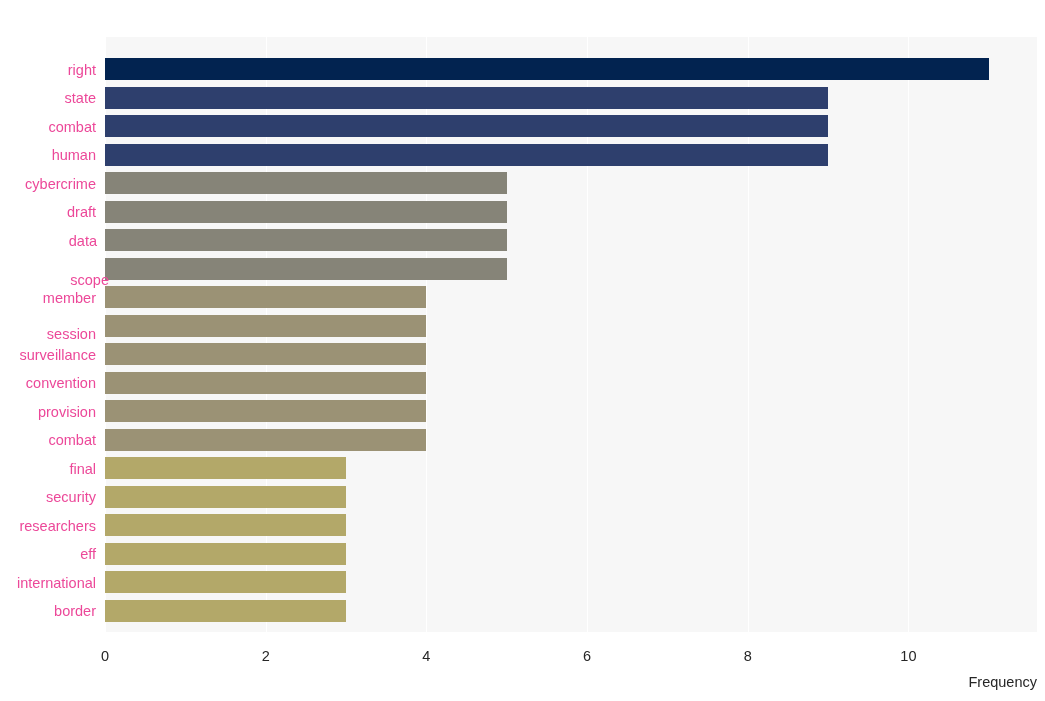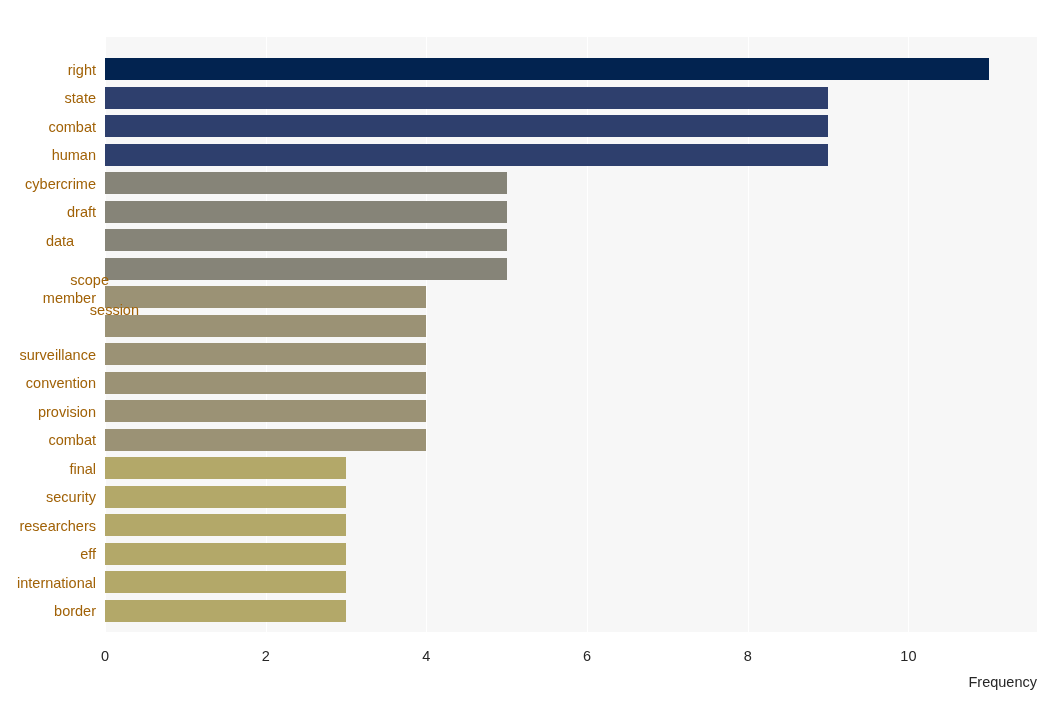--- a/index.html
+++ b/index.html
@@ -66,21 +66,21 @@
     left: 0;
     top: 3px;
     height: 22px;
   }
   .ytick-label {
     position: absolute;
     left: 0;
     width: 96px;
     text-align: right;
     font-size: 14.5px;
-    color: #a16207;
+    color: #ec4899;
     white-space: nowrap;
     transform: translateY(-50%);
   }
 
   
   .xtick-label {
     position: absolute;
     top: 648px;
     font-size: 14.5px;
     color: #262626;
@@ -180,24 +180,24 @@
       </div>
   </div>
 
   <div id="ytick-labels">
       <div class="ytick-label" style="position: absolute; left: 0px; top: 69.5px;">right</div>
       <div class="ytick-label" style="position: absolute; left: 0px; top: 98px;">state</div>
       <div class="ytick-label" style="position: absolute; left: 0px; top: 126.5px;">combat</div>
       <div class="ytick-label" style="position: absolute; left: 0px; top: 155px;">human</div>
       <div class="ytick-label" style="position: absolute; left: 0px; top: 183.5px;">cybercrime</div>
       <div class="ytick-label" style="position: absolute; left: 0px; top: 212px;">draft</div>
-      <div class="ytick-label" style="position: absolute; left: 12px; top: 240.5px; text-align: center;">data</div>
+      <div class="ytick-label" style="position: absolute; left: 1px; top: 240.5px;">data</div>
       <div class="ytick-label" style="position: absolute; left: 13px; top: 269px; margin-top: 11px;">scope</div>
       <div class="ytick-label" style="position: absolute; left: 0px; top: 297.5px;">member</div>
-      <div class="ytick-label" style="position: absolute; left: 0px; top: 310px; padding-left: 43px;">session</div>
+      <div class="ytick-label" style="position: absolute; left: 0px; top: 334px;">session</div>
       <div class="ytick-label" style="position: absolute; left: 0px; top: 354.5px; text-align: right;">surveillance</div>
       <div class="ytick-label" style="position: absolute; left: 0px; top: 383px;">convention</div>
       <div class="ytick-label" style="position: absolute; left: 0px; top: 411.5px;">provision</div>
       <div class="ytick-label" style="position: absolute; left: 0px; top: 440px;">combat</div>
       <div class="ytick-label" style="position: absolute; left: 0px; top: 468.5px;">final</div>
       <div class="ytick-label" style="position: absolute; left: 0px; top: 497px;">security</div>
       <div class="ytick-label" style="position: absolute; left: 0px; top: 525.5px;">researchers</div>
       <div class="ytick-label" style="position: absolute; left: 0px; top: 554px;">eff</div>
       <div class="ytick-label" style="position: absolute; left: 0px; top: 582.5px;">international</div>
       <div class="ytick-label" style="position: absolute; left: 0px; top: 611px;">border</div>

